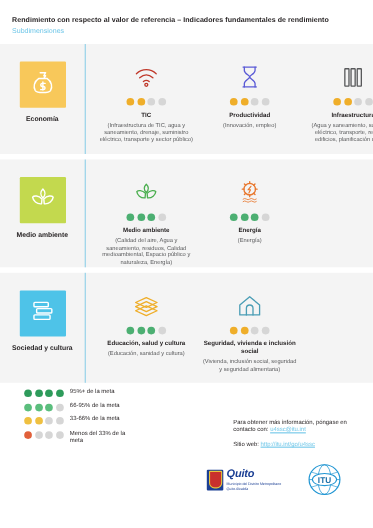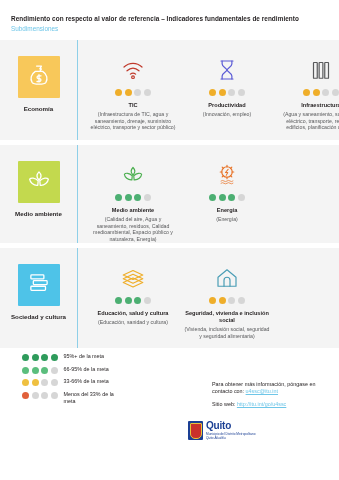--- a/index.html
+++ b/index.html
@@ -107,21 +107,21 @@
   .quito-logo{display:flex;align-items:center;gap:3px;}
   .quito-shield{
     width:15px;height:19px;background:#1b3f94;border-radius:1px;
     display:flex;align-items:center;justify-content:center;
   }
   .quito-shield-inner{
     width:10px;height:14px;background:#c9302c;border-radius:1px 1px 5px 5px;
     border:.5px solid #e8c33a;
   }
   .quito-text{display:flex;flex-direction:column;}
-  .quito-name{font-size:10px;font-weight:bold;color:#1b3f94;line-height:10px;letter-spacing:-.2px;}
+  .quito-name{font-size:10px;font-weight:bold;color:#1b3f94;line-height:10px;letter-spacing:-.2px;font-style:italic;}
   .quito-sub1{font-size:3.2px;color:#1b3f94;line-height:4px;margin-top:1px;}
   .quito-sub2{font-size:3.2px;color:#1b3f94;line-height:4px;font-style:italic;}
   .itu-logo{width:34px;height:30px;position:relative;}
 </style>
 </head>
 <body>
 
 <div class="page">
 
   <div class="header">
@@ -348,15 +348,26 @@
     <div class="quito-logo">
       <div class="quito-shield">
         <div class="quito-shield-inner"></div>
       </div>
       <div class="quito-text">
         <div class="quito-name">Quito</div>
         <div class="quito-sub1">Municipio del Distrito Metropolitano</div>
         <div class="quito-sub2">Quito Alcaldía</div>
       </div>
     </div>
+    <div class="itu-logo">
+      <svg width="34" height="30" viewBox="0 0 34 30">
+        <ellipse cx="17" cy="15" rx="14" ry="13.5" fill="none" stroke="#2196d3" stroke-width="1.1"></ellipse>
+        <ellipse cx="17" cy="15" rx="6" ry="13.5" fill="none" stroke="#2196d3" stroke-width=".7"></ellipse>
+        <line x1="3" y1="15" x2="31" y2="15" stroke="#2196d3" stroke-width=".7"></line>
+        <path d="M4.5 8 Q17 13 29.5 8" fill="none" stroke="#2196d3" stroke-width=".6"></path>
+        <path d="M4.5 22 Q17 17 29.5 22" fill="none" stroke="#2196d3" stroke-width=".6"></path>
+        <ellipse cx="17" cy="15" rx="11" ry="5.5" fill="#ffffff" stroke="#2196d3" stroke-width="1"></ellipse>
+        <text x="17" y="18" font-family="Liberation Sans, sans-serif" font-size="7.5" font-weight="bold" fill="#1b6fa8" text-anchor="middle">ITU</text>
+      </svg>
+    </div>
   </div>
 
 </div>
 
 </body></html>

